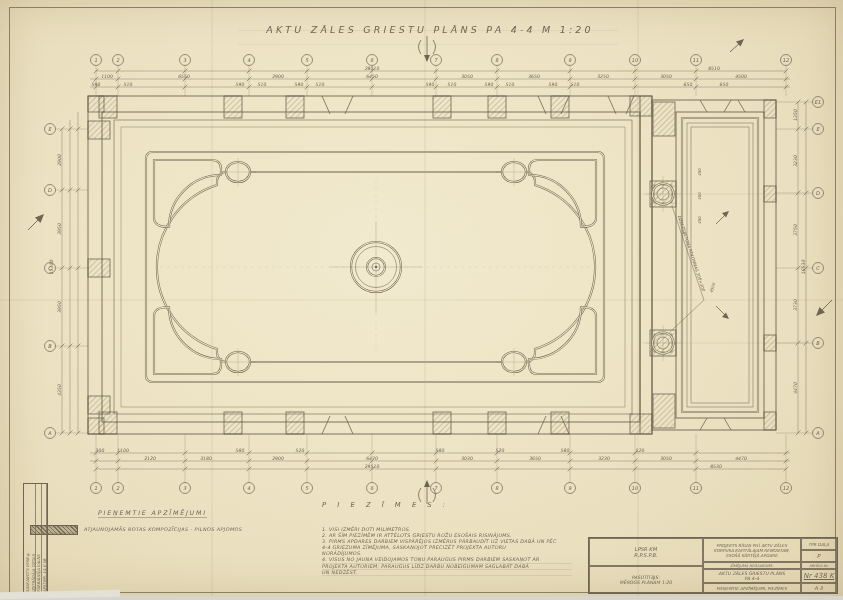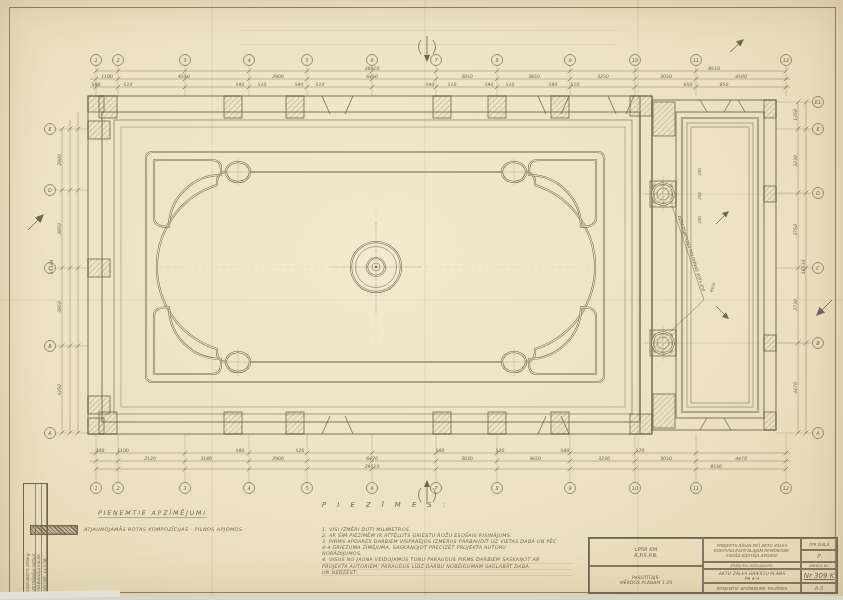--- a/index.html
+++ b/index.html
@@ -516,20 +516,21 @@
       <text x="796.5" y="230" text-anchor="middle" font-size="4.6" font-style="italic" fill="#6f6553" transform="rotate(-90 796.5 230)">3750</text>
       <text x="796.5" y="305" text-anchor="middle" font-size="4.6" font-style="italic" fill="#6f6553" transform="rotate(-90 796.5 305)">3730</text>
       <text x="796.5" y="388" text-anchor="middle" font-size="4.6" font-style="italic" fill="#6f6553" transform="rotate(-90 796.5 388)">4470</text>
       <text x="804.5" y="267" text-anchor="middle" font-size="4.6" font-style="italic" fill="#6f6553" transform="rotate(-90 804.5 267)">16530</text>
       <text x="701" y="172" text-anchor="middle" font-size="4" font-style="italic" fill="#6f6553" transform="rotate(-90 701 172)">450</text>
       <text x="701" y="196" text-anchor="middle" font-size="4" font-style="italic" fill="#6f6553" transform="rotate(-90 701 196)">300</text>
       <text x="701" y="220" text-anchor="middle" font-size="4" font-style="italic" fill="#6f6553" transform="rotate(-90 701 220)">450</text>
       <text x="714" y="288" text-anchor="middle" font-size="4" font-style="italic" fill="#6f6553" transform="rotate(-73 714 288)">4500</text>
     </svg>
 
+  <div class="title">AKTU ZĀLES GRIESTU PLĀNS PA 4-4   M 1:20</div>
 
   <div class="legend">
     <span class="legend-title">PIEŅEMTIE APZĪMĒJUMI</span>
     <div class="legend-row">
       <span class="legend-swatch"></span>
       <span class="legend-item">ATJAUNOJAMĀS ROTAS KOMPOZĪCIJAS - PILNOS APJOMOS</span>
     </div>
   </div>
 
   <div class="notes">
@@ -583,21 +584,21 @@
     <div class="tb" style="left:212px;top:0;width:36px;height:12px;font-size:4.2px">
       <div>TPR DAĻA</div>
     </div>
     <div class="tb" style="left:212px;top:12px;width:36px;height:12px;font-size:5.5px">
       <div>P</div>
     </div>
     <div class="tb" style="left:212px;top:24px;width:36px;height:7px;font-size:3.6px">
       <div>ARHĪVA Nr.</div>
     </div>
     <div class="tb" style="left:212px;top:31px;width:36px;height:14px;font-size:7px">
-      <div style="text-decoration:underline">Nr 309 K</div>
+      <div style="text-decoration:underline">Nr 438 K</div>
     </div>
     <div class="tb" style="left:212px;top:45px;width:36px;height:10px;font-size:5px">
       <div>A-3</div>
     </div>
   </div>
 
   <div class="edge-bottom"></div>
   <div class="edge-sliver"></div>
 </div>
 

